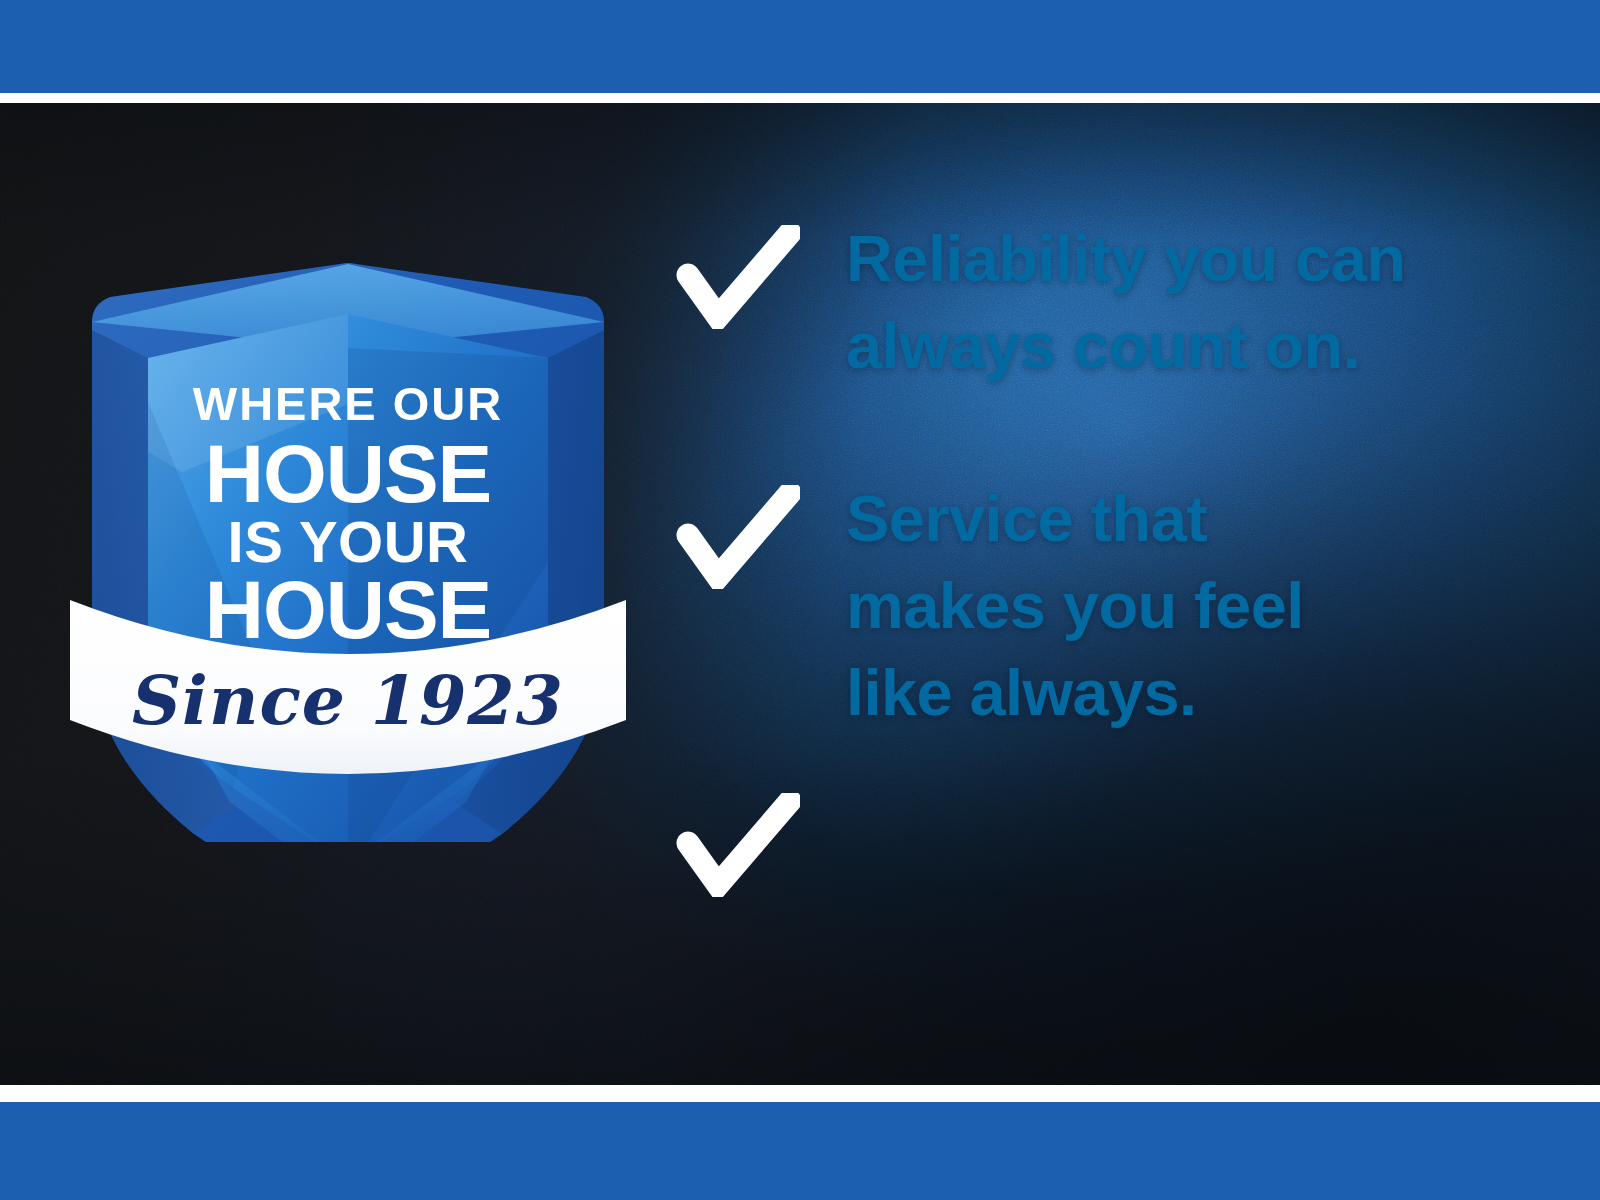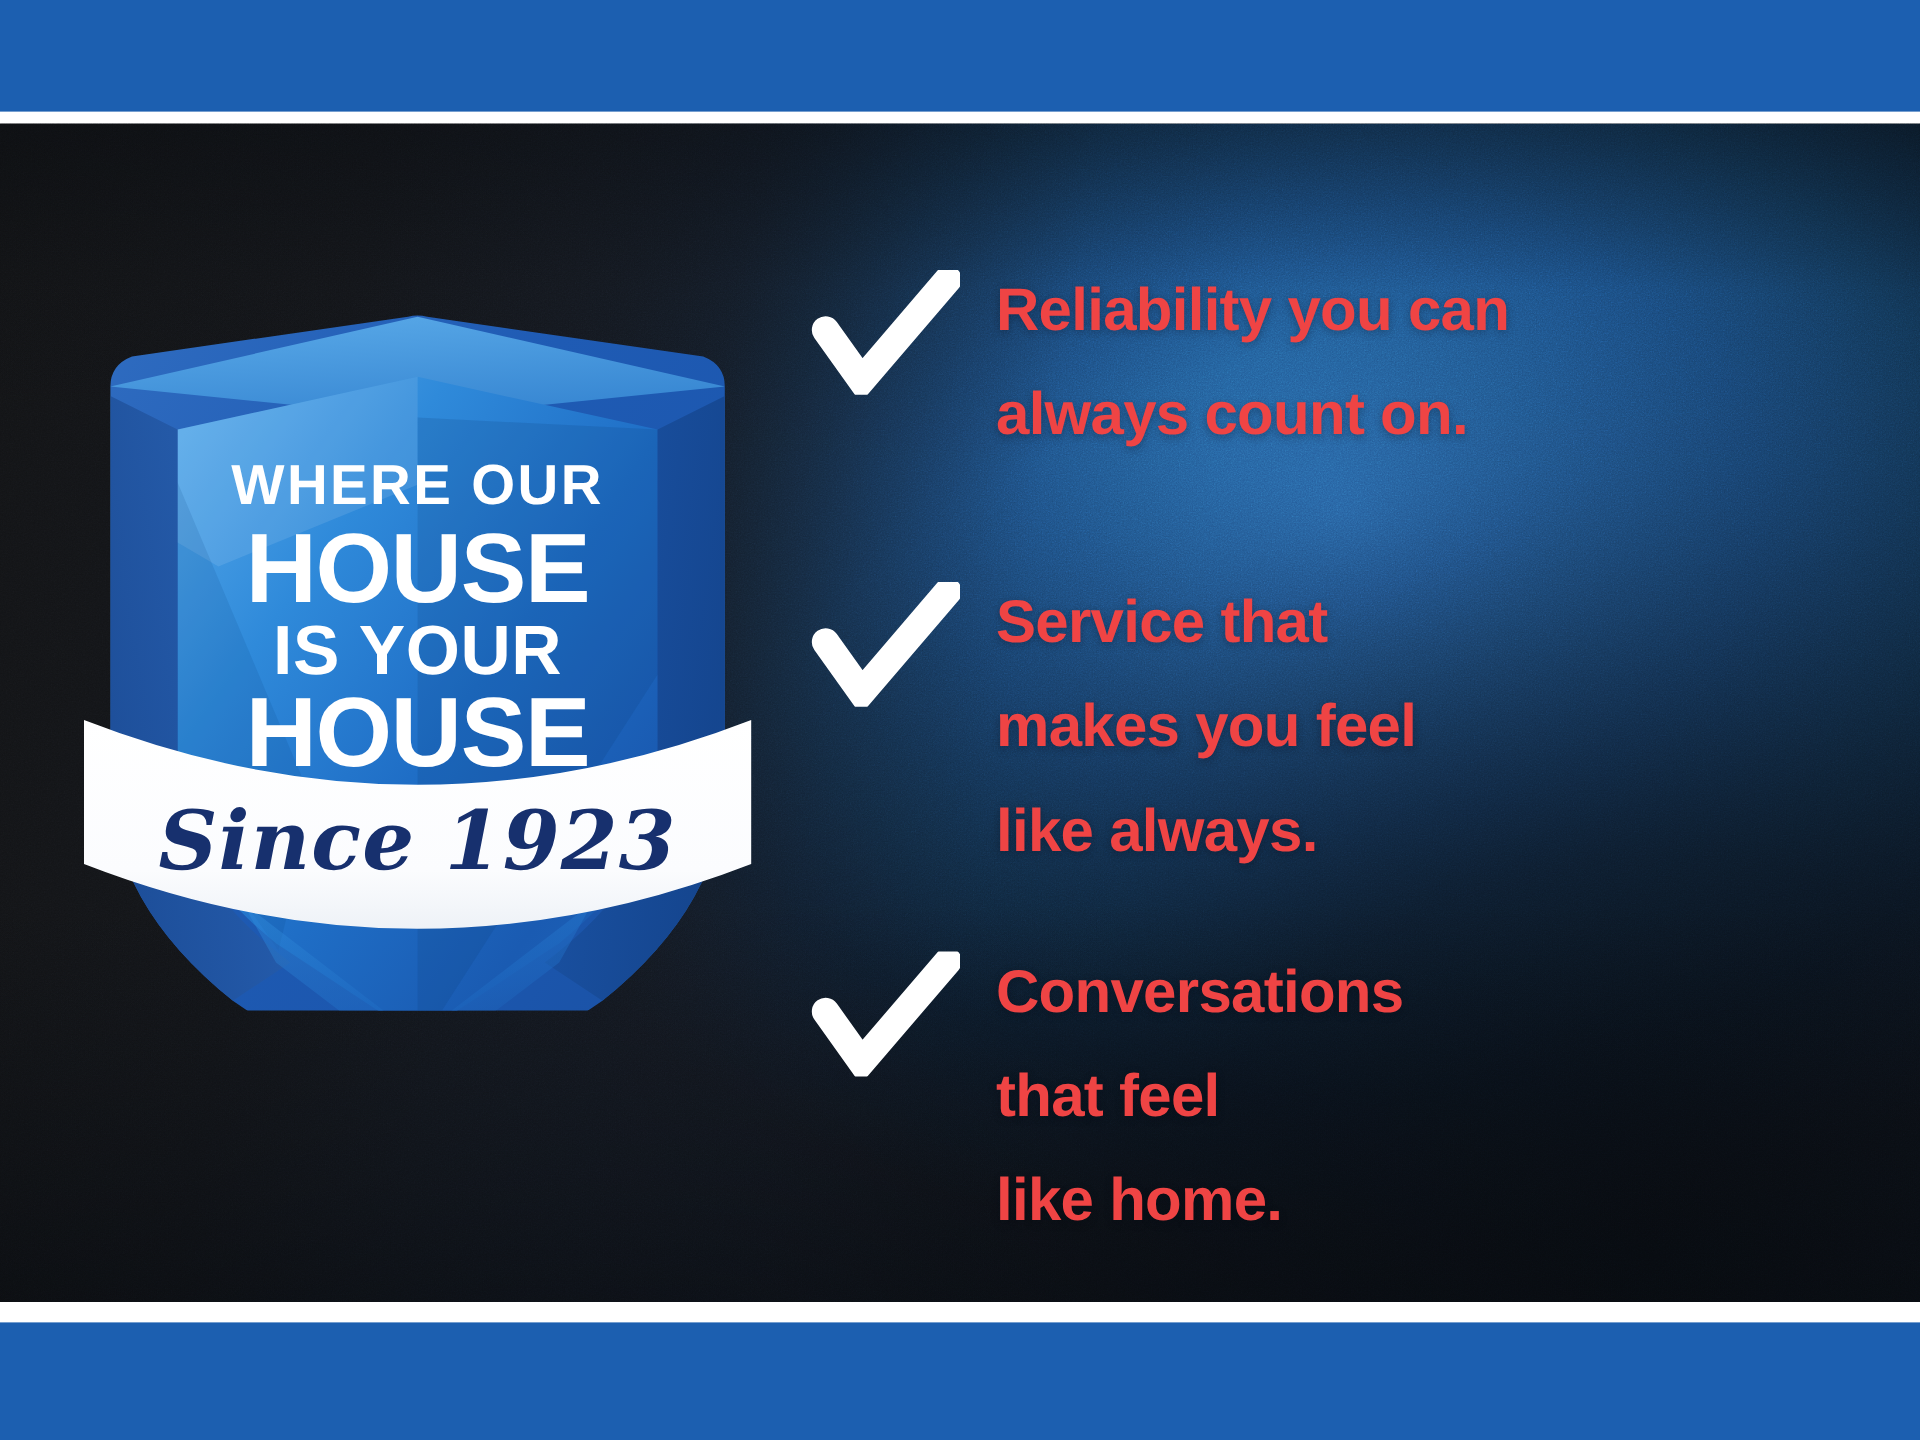--- a/index.html
+++ b/index.html
@@ -146,28 +146,29 @@
 
   .check-icon {
     flex: 0 0 auto;
     width: 124px;
     height: 104px;
     margin-top: 10px;
   }
   .check-icon svg { display: block; width: 100%; height: 100%; }
 
   .benefit-text {
-    color: #ef4444;
+    color: #0369a1;
     font-family: "Liberation Sans", sans-serif;
     font-weight: bold;
-    font-size: 50px;
+    font-size: 65px;
     line-height: 87px;
     letter-spacing: -0.6px;
     white-space: pre-line;
     text-shadow: 0 2px 7px rgba(4,10,20,0.30);
+    margin-left: 16px;
   }
 </style>
 </head>
 <body>
 
 <div id="stage">
 
   <div id="top-bar" class="brand-bar"></div>
 
   <div id="panel">
@@ -326,21 +327,18 @@
 makes you feel
 like always.</span>
     </div>
 
     <div class="benefit" id="benefit-2">
       <span class="check-icon">
         <svg viewBox="0 0 124 104" xmlns="http://www.w3.org/2000/svg">
           <path d="M 12 50 L 42 92 L 114 8" fill="none" stroke="#ffffff" stroke-width="23" stroke-linecap="round" stroke-linejoin="miter"></path>
         </svg>
       </span>
-      <span class="benefit-text">Conversations
-that feel
-like home.</span>
     </div>
 
   </div>
 
   <div id="bottom-bar" class="brand-bar"></div>
 </div>
 
 </body></html>

